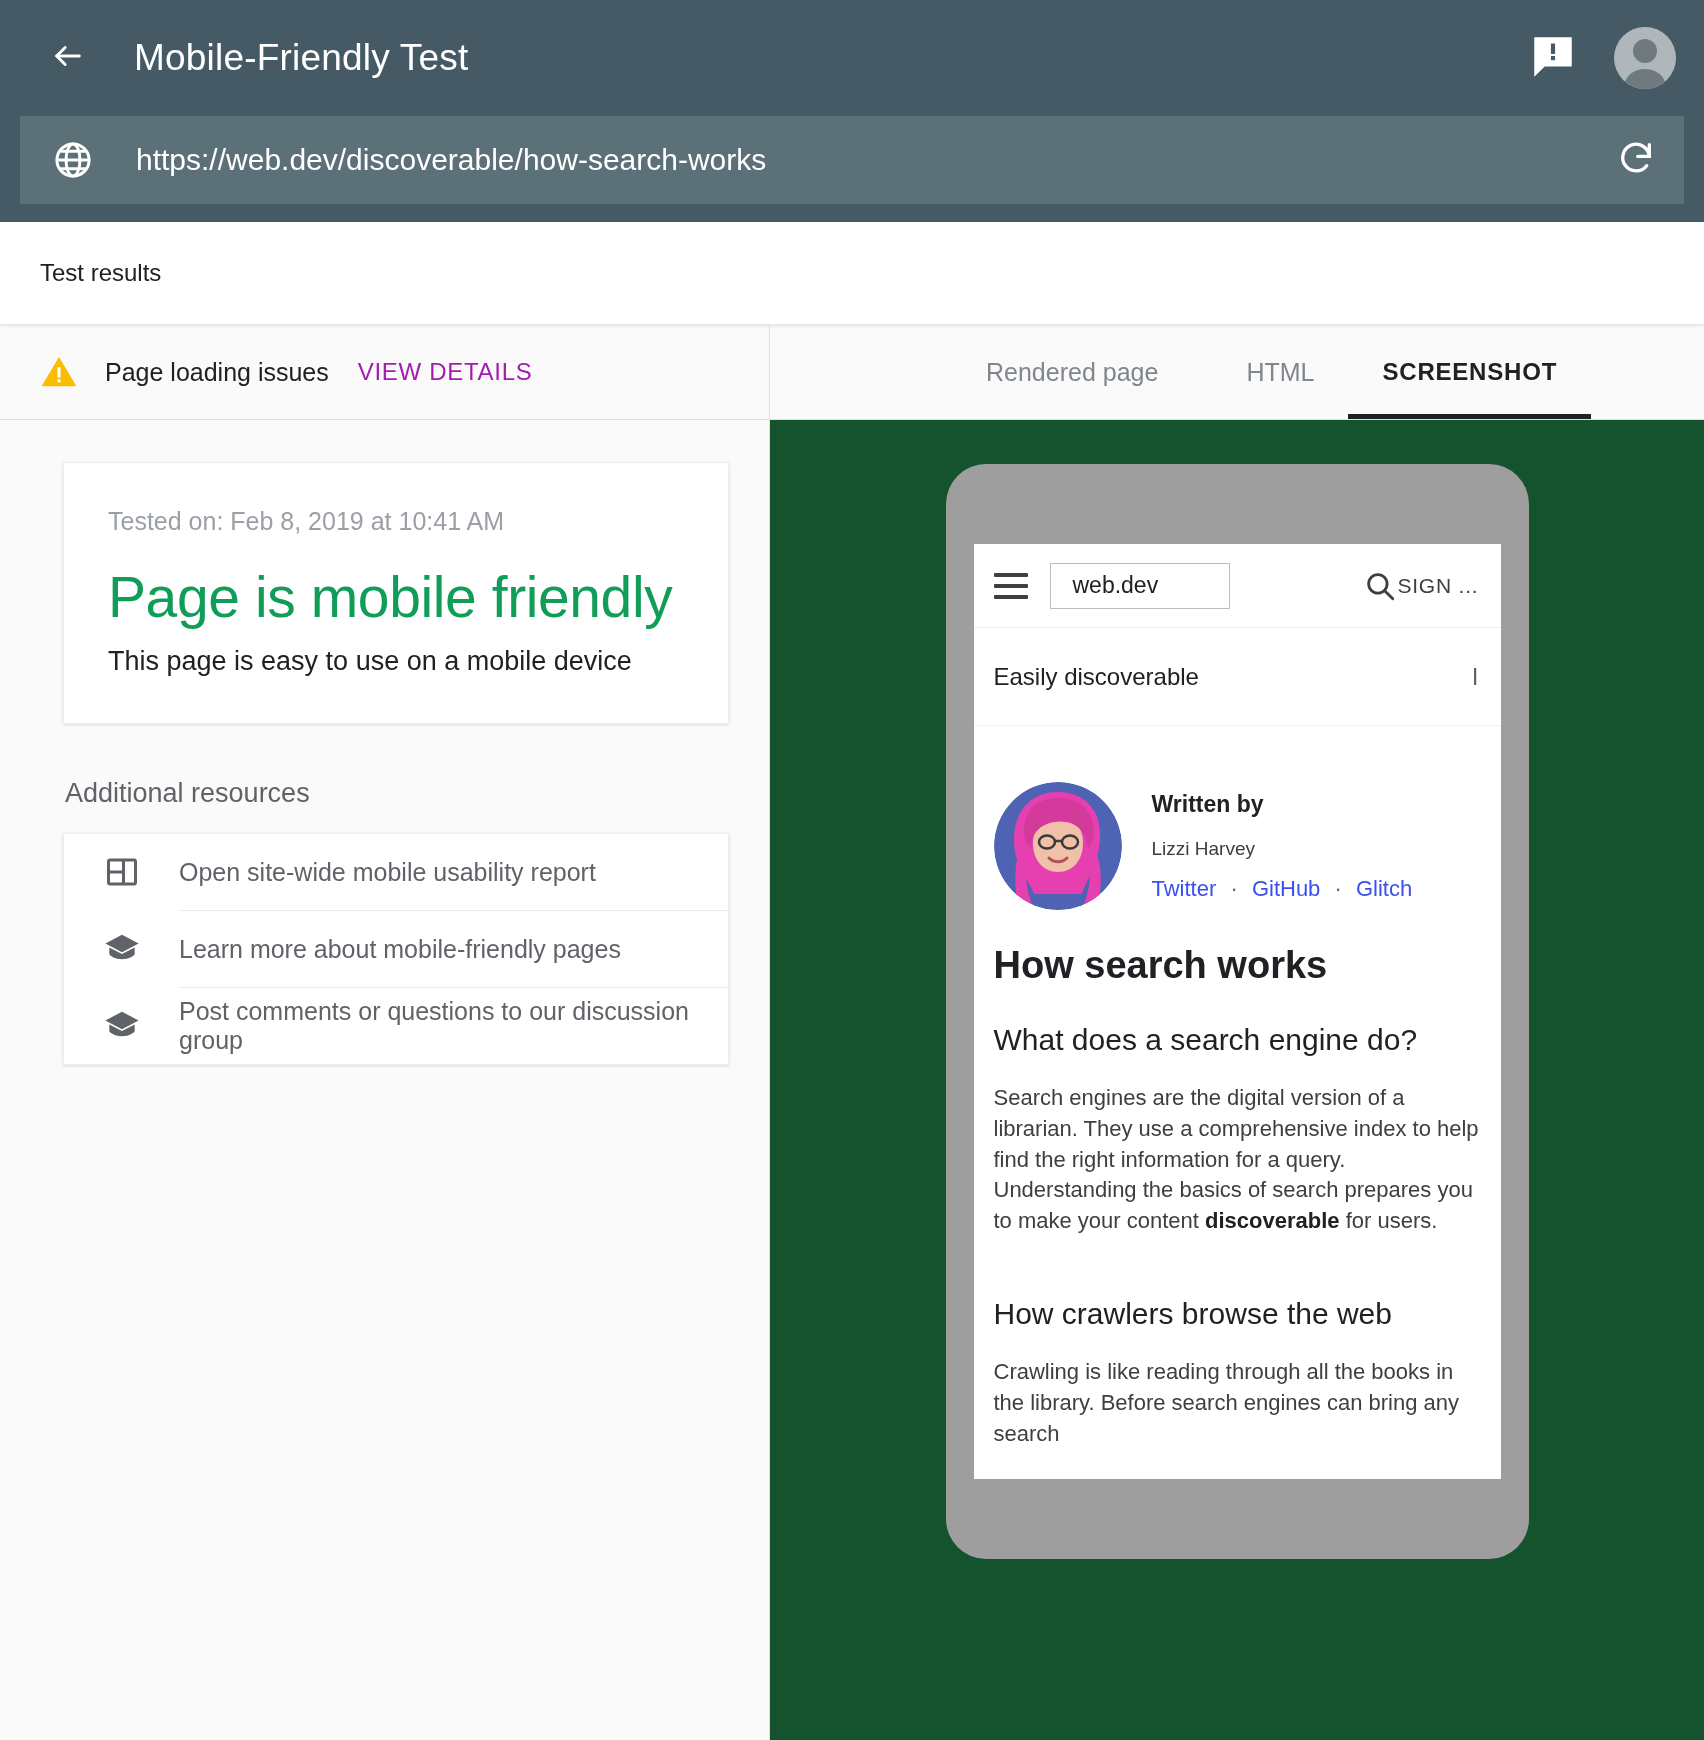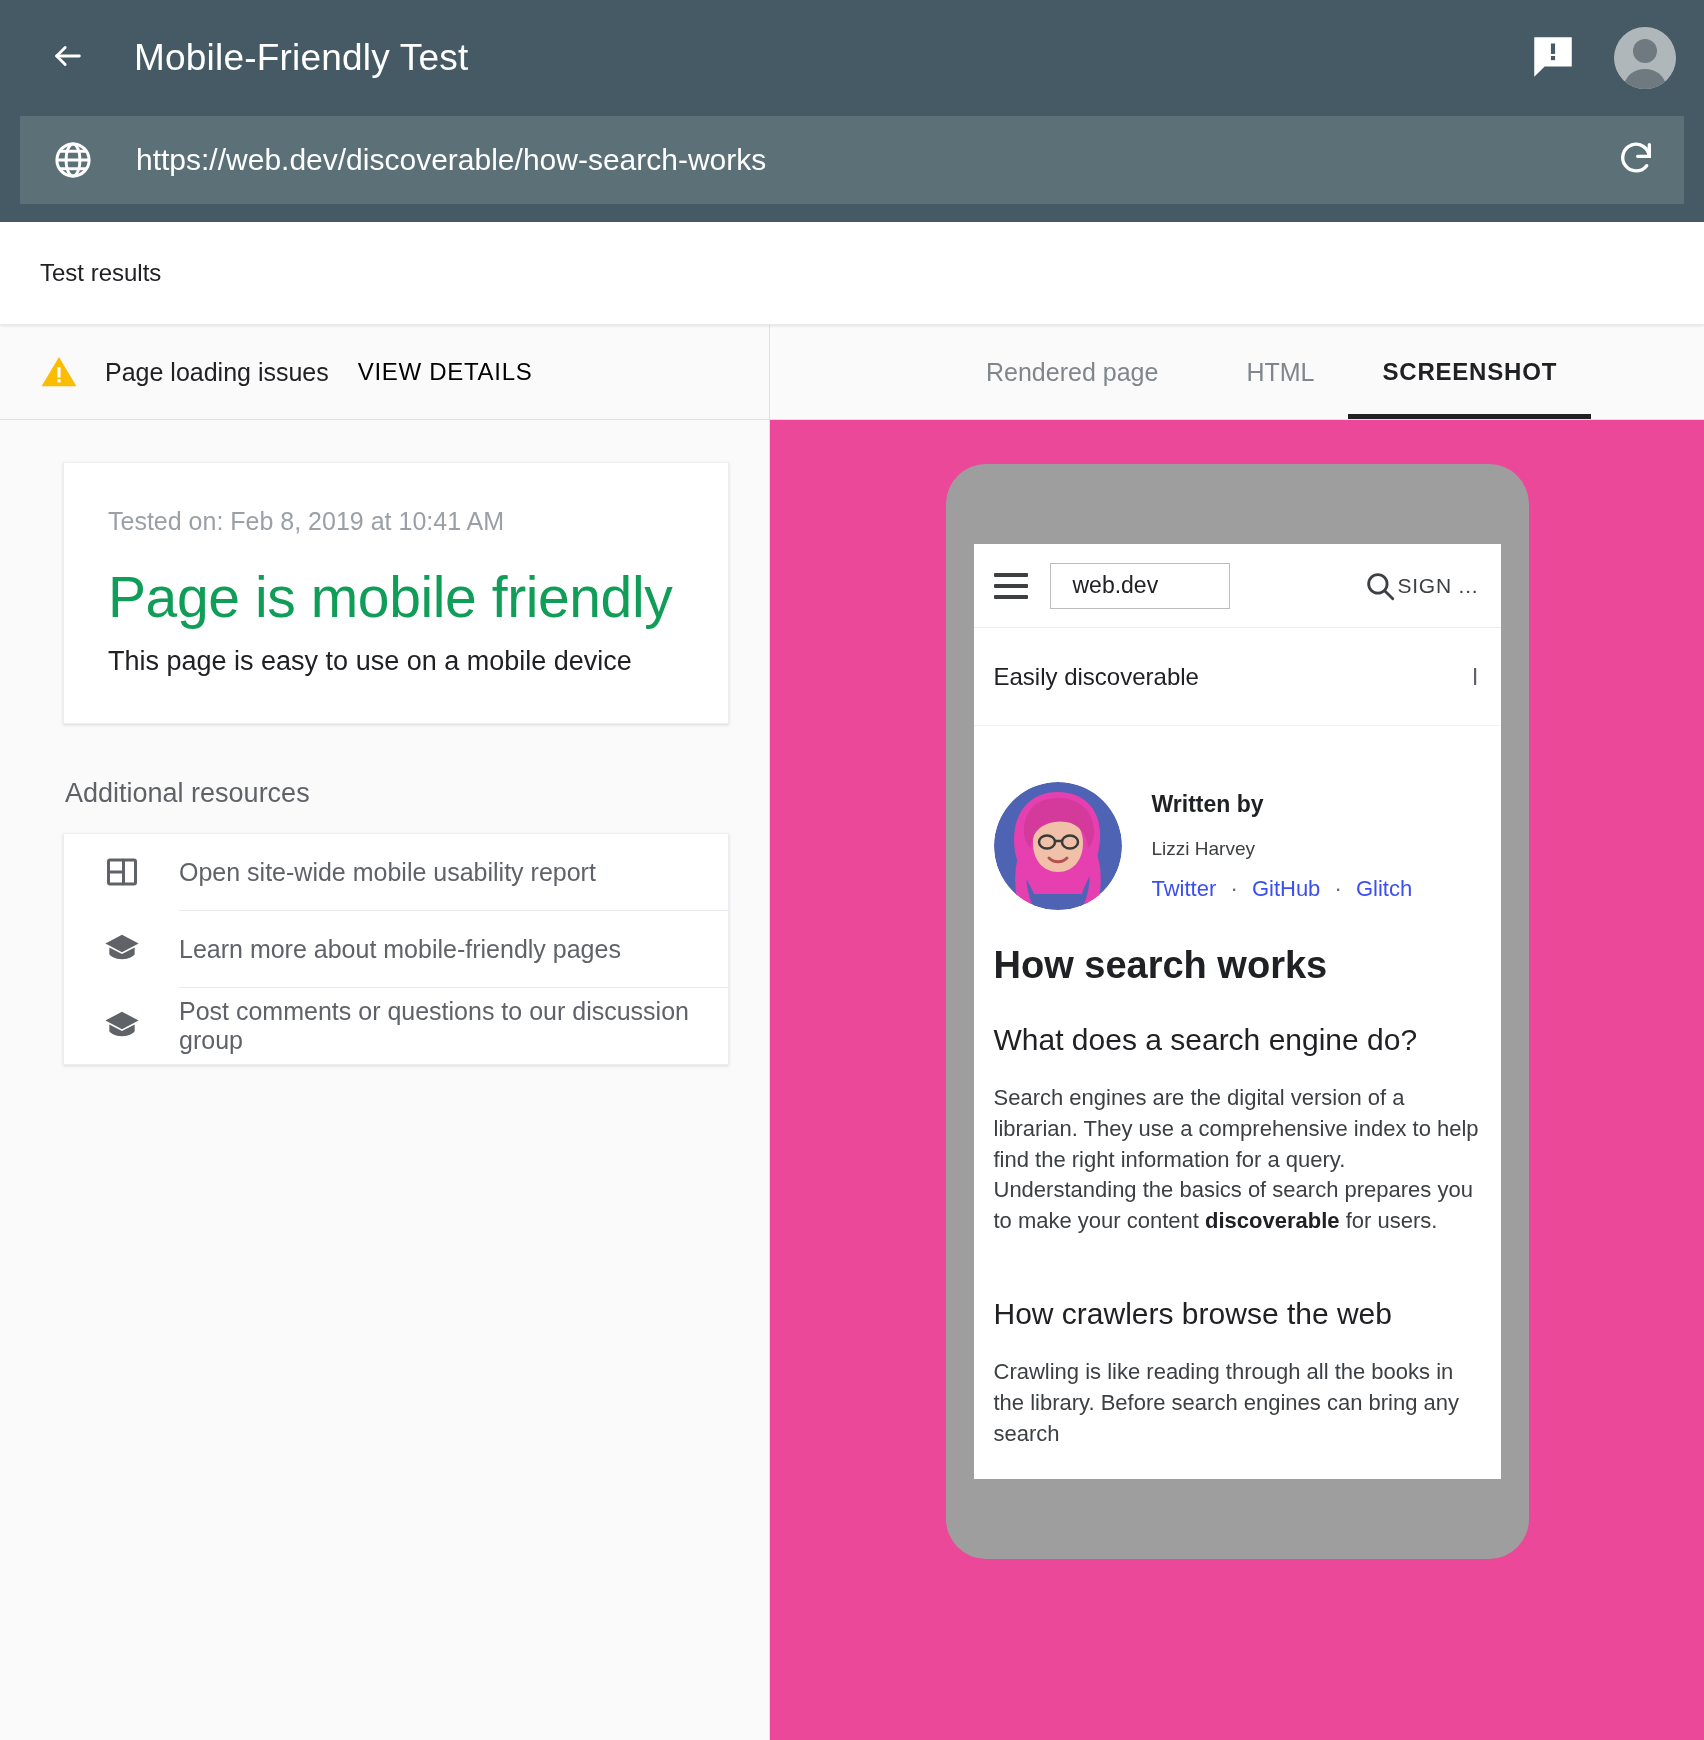--- a/index.html
+++ b/index.html
@@ -97,21 +97,21 @@
   }
   .pane-left {
     width: 770px;
     background: #fafafa;
     border-right: 1px solid #e0e0e0;
     display: flex;
     flex-direction: column;
   }
   .pane-right {
     flex: 1;
-    background: #ec4899;
+    background: #14532d;
     display: flex;
     flex-direction: column;
   }
 
   
   .status-strip {
     height: 95px;
     display: flex;
     align-items: center;
     padding-left: 40px;
@@ -119,21 +119,21 @@
     background: #fafafa;
   }
   .warn-icon { width: 38px; height: 38px; flex: 0 0 auto; }
   .status-label {
     font-size: 25px;
     color: #202124;
     margin-left: 27px;
   }
   .view-details {
     font-size: 24px;
-    color: #000000;
+    color: #a21caf;
     font-weight: 500;
     letter-spacing: .7px;
     margin-left: 29px;
     cursor: pointer;
   }
 
   
   .tabs {
     height: 95px;
     display: flex;

